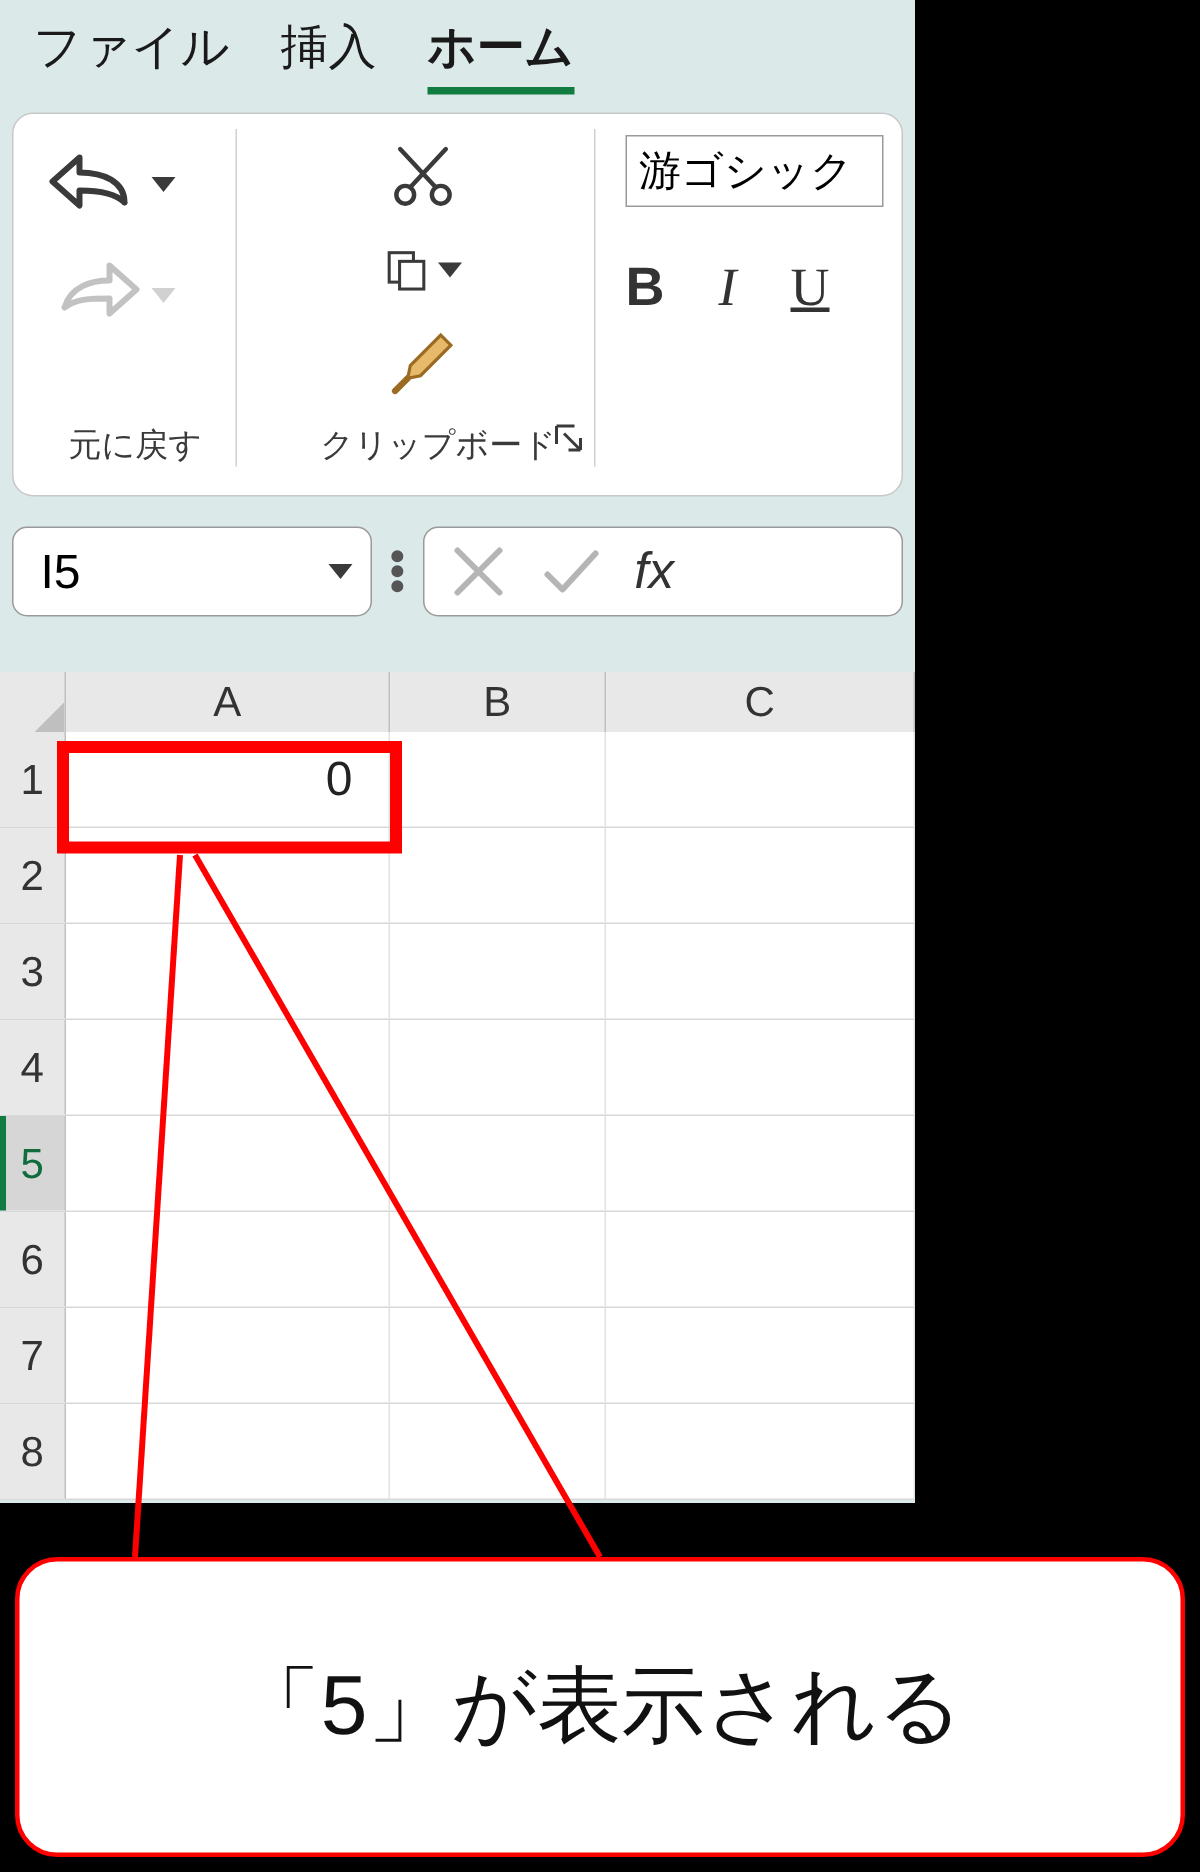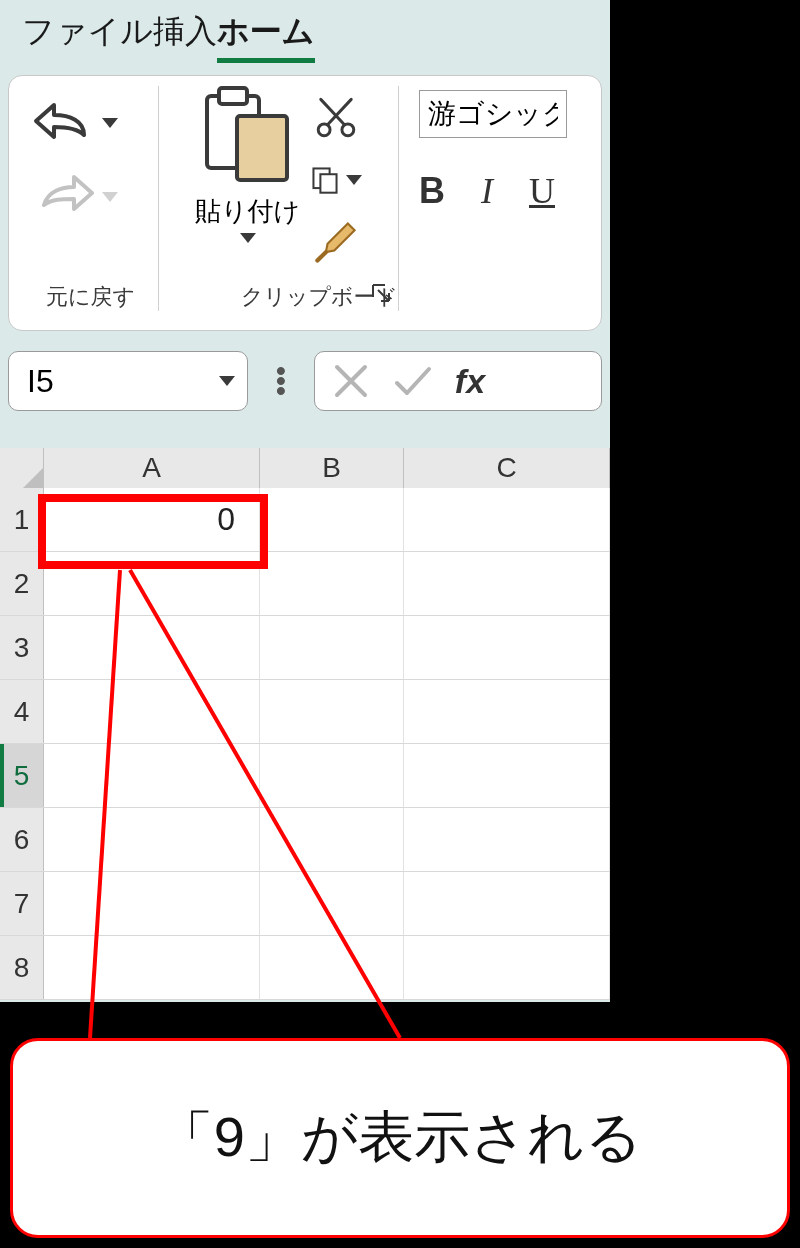--- a/index.html
+++ b/index.html
@@ -16,20 +16,21 @@
     position: absolute;
     left: 0; top: 0;
     width: 610px;
     height: 1002px;
     background: #dbe9e9;
   }
 
   
   .menu {
     display: flex;
+    gap: 34px;
     padding: 10px 22px 0 22px;
     font-size: 32px;
     color: #1a1a1a;
     text-align: center;
   }
   .menu-item { padding-bottom: 8px; cursor:pointer; }
   .menu-item.active { font-weight: 700; }
   .menu-item.active::after{
     content:"";
     display:block;
@@ -98,39 +99,39 @@
     display:flex; flex-direction:column; gap:10px; margin-left:10px; margin-top:6px;
     align-items:center;
   }
   .small-ico{ width:52px; height:52px; display:flex; align-items:center; justify-content:center;}
   .row{ display:flex; }
 
   
   .font-box{
     border:1px solid #9a9a9a;
     background:#fff;
-    width:148px; height:48px;
+    width:172px; height:48px;
     font-size:28px;
     padding:4px 8px;
     margin-top:4px;
   }
   .biu{
     display:flex; gap:36px; margin-top:32px;
     font-size:36px;
     font-family: "Times New Roman", serif;
     color:#333;
   }
   .b{ font-weight:900; font-family: "Arial Black", sans-serif;}
   .i{ font-style:italic; }
   .u{ text-decoration:underline; }
 
   
   .barrow{
     margin:20px 8px 0 8px;
-    display:flex; gap:28px; align-items:center;
+    display:flex; gap:12px; align-items:center;
   }
   .namebox{
     background:#fff;
     border:1px solid #9a9a9a;
     border-radius:10px;
     height:60px; width:240px;
     display:flex; align-items:center; justify-content:space-between;
     padding:0 12px 0 18px;
     font-size:32px;
   }
@@ -145,21 +146,21 @@
     border:1px solid #9a9a9a;
     border-radius:10px;
     height:60px;
     flex:1;
     display:flex; align-items:center;
     gap:22px;
     padding-left:16px;
     color:#9a9a9a;
   }
   .fx-ico{ width:40px; height:40px; }
-  .fx-label{ font-style:italic; font-size:34px; color:#333;font-weight:bold;}
+  .fx-label{ font-style:italic; font-size:34px; color:#333;}
 
   
   .sheet{
     position:absolute;
     top:448px; left:0;
     width:610px;
     background:#fff;
   }
   .colheads{
     display:flex;
@@ -260,31 +261,20 @@
         <svg class="undo-svg" viewBox="0 0 64 48">
           <path d="M12 32c4-14 18-18 30-18v-10l18 16-18 16v-10c-12 0-22 0-30 6" fill="none" stroke="#7a7a7a" stroke-width="4" stroke-linecap="round" stroke-linejoin="round"></path>
         </svg>
         <div class="caret-down" style="border-top-color:#9a9a9a"></div>
       </div>
       <div class="group-label">元に戻す</div>
     </div>
 
     <div class="ribbon-group" style="width:240px">
       <div class="row">
-        <div class="clip-left">
-          <div>
-            <svg class="paste-big" viewBox="0 0 94 100">
-              <rect x="6" y="10" width="52" height="72" rx="4" fill="#fff" stroke="#3a3a3a" stroke-width="4"></rect>
-              <rect x="18" y="2" width="28" height="16" rx="3" fill="#fff" stroke="#3a3a3a" stroke-width="4"></rect>
-              <rect x="36" y="30" width="50" height="64" rx="3" fill="#e8cfa0" stroke="#3a3a3a" stroke-width="4"></rect>
-            </svg>
-          </div>
-          <div class="paste-label">貼り付け</div>
-          <div class="caret-down" style="margin-top:4px"></div>
-        </div>
         <div class="clip-right">
           <div class="small-ico">
             <svg viewBox="0 0 52 52" width="44" height="44">
               <circle cx="12" cy="40" r="7" fill="none" stroke="#3a3a3a" stroke-width="3.5"></circle>
               <circle cx="40" cy="40" r="7" fill="none" stroke="#3a3a3a" stroke-width="3.5"></circle>
               <path d="M16 34 L44 4 M36 34 L8 4" stroke="#3a3a3a" stroke-width="3.5" stroke-linecap="round"></path>
             </svg>
           </div>
           <div class="small-ico" style="display:flex;align-items:center">
             <svg viewBox="0 0 52 52" width="40" height="40">
@@ -294,21 +284,21 @@
             <div class="caret-down" style="margin-left:6px"></div>
           </div>
           <div class="small-ico">
             <svg viewBox="0 0 52 52" width="44" height="44">
               <path d="M40 4 L48 12 L24 36 L14 38 L16 28 Z" fill="#e7b96a" stroke="#9c6b22" stroke-width="2.5"></path>
               <path d="M14 38 L4 48" stroke="#9c6b22" stroke-width="5" stroke-linecap="round"></path>
             </svg>
           </div>
         </div>
       </div>
-      <div class="group-label" style="text-align:right;padding-left:16px">クリップボード</div>
+      <div class="group-label" style="text-align:center;padding-left:16px">クリップボード</div>
       <div class="dlg-launch">
         <svg width="22" height="22" viewBox="0 0 22 22">
             <path d="M3 3h12M3 3v12M19 19L8 8M19 19v-8M19 19h-8" stroke="#3a3a3a" stroke-width="2" fill="none"></path>
           </svg>
       </div>
     </div>
 
     <div class="ribbon-group" style="border-right:none;flex:1;align-items:flex-start;padding-left:20px">
       <input class="font-box" value="游ゴシック" style="">
       <div class="biu">
@@ -404,14 +394,14 @@
 </div>
 
 <div class="annot-box"></div>
 
 <svg class="annot-lines" width="800" height="1248">
   <line x1="120" y1="570" x2="90" y2="1038" stroke="#f00" stroke-width="4"></line>
   <line x1="130" y1="570" x2="400" y2="1038" stroke="#f00" stroke-width="4"></line>
 </svg>
 
 <div class="callout">
-  <span class="callout-text">「9」が表示される</span>
+  <span class="callout-text">「5」が表示される</span>
 </div>
 
 </body></html>

